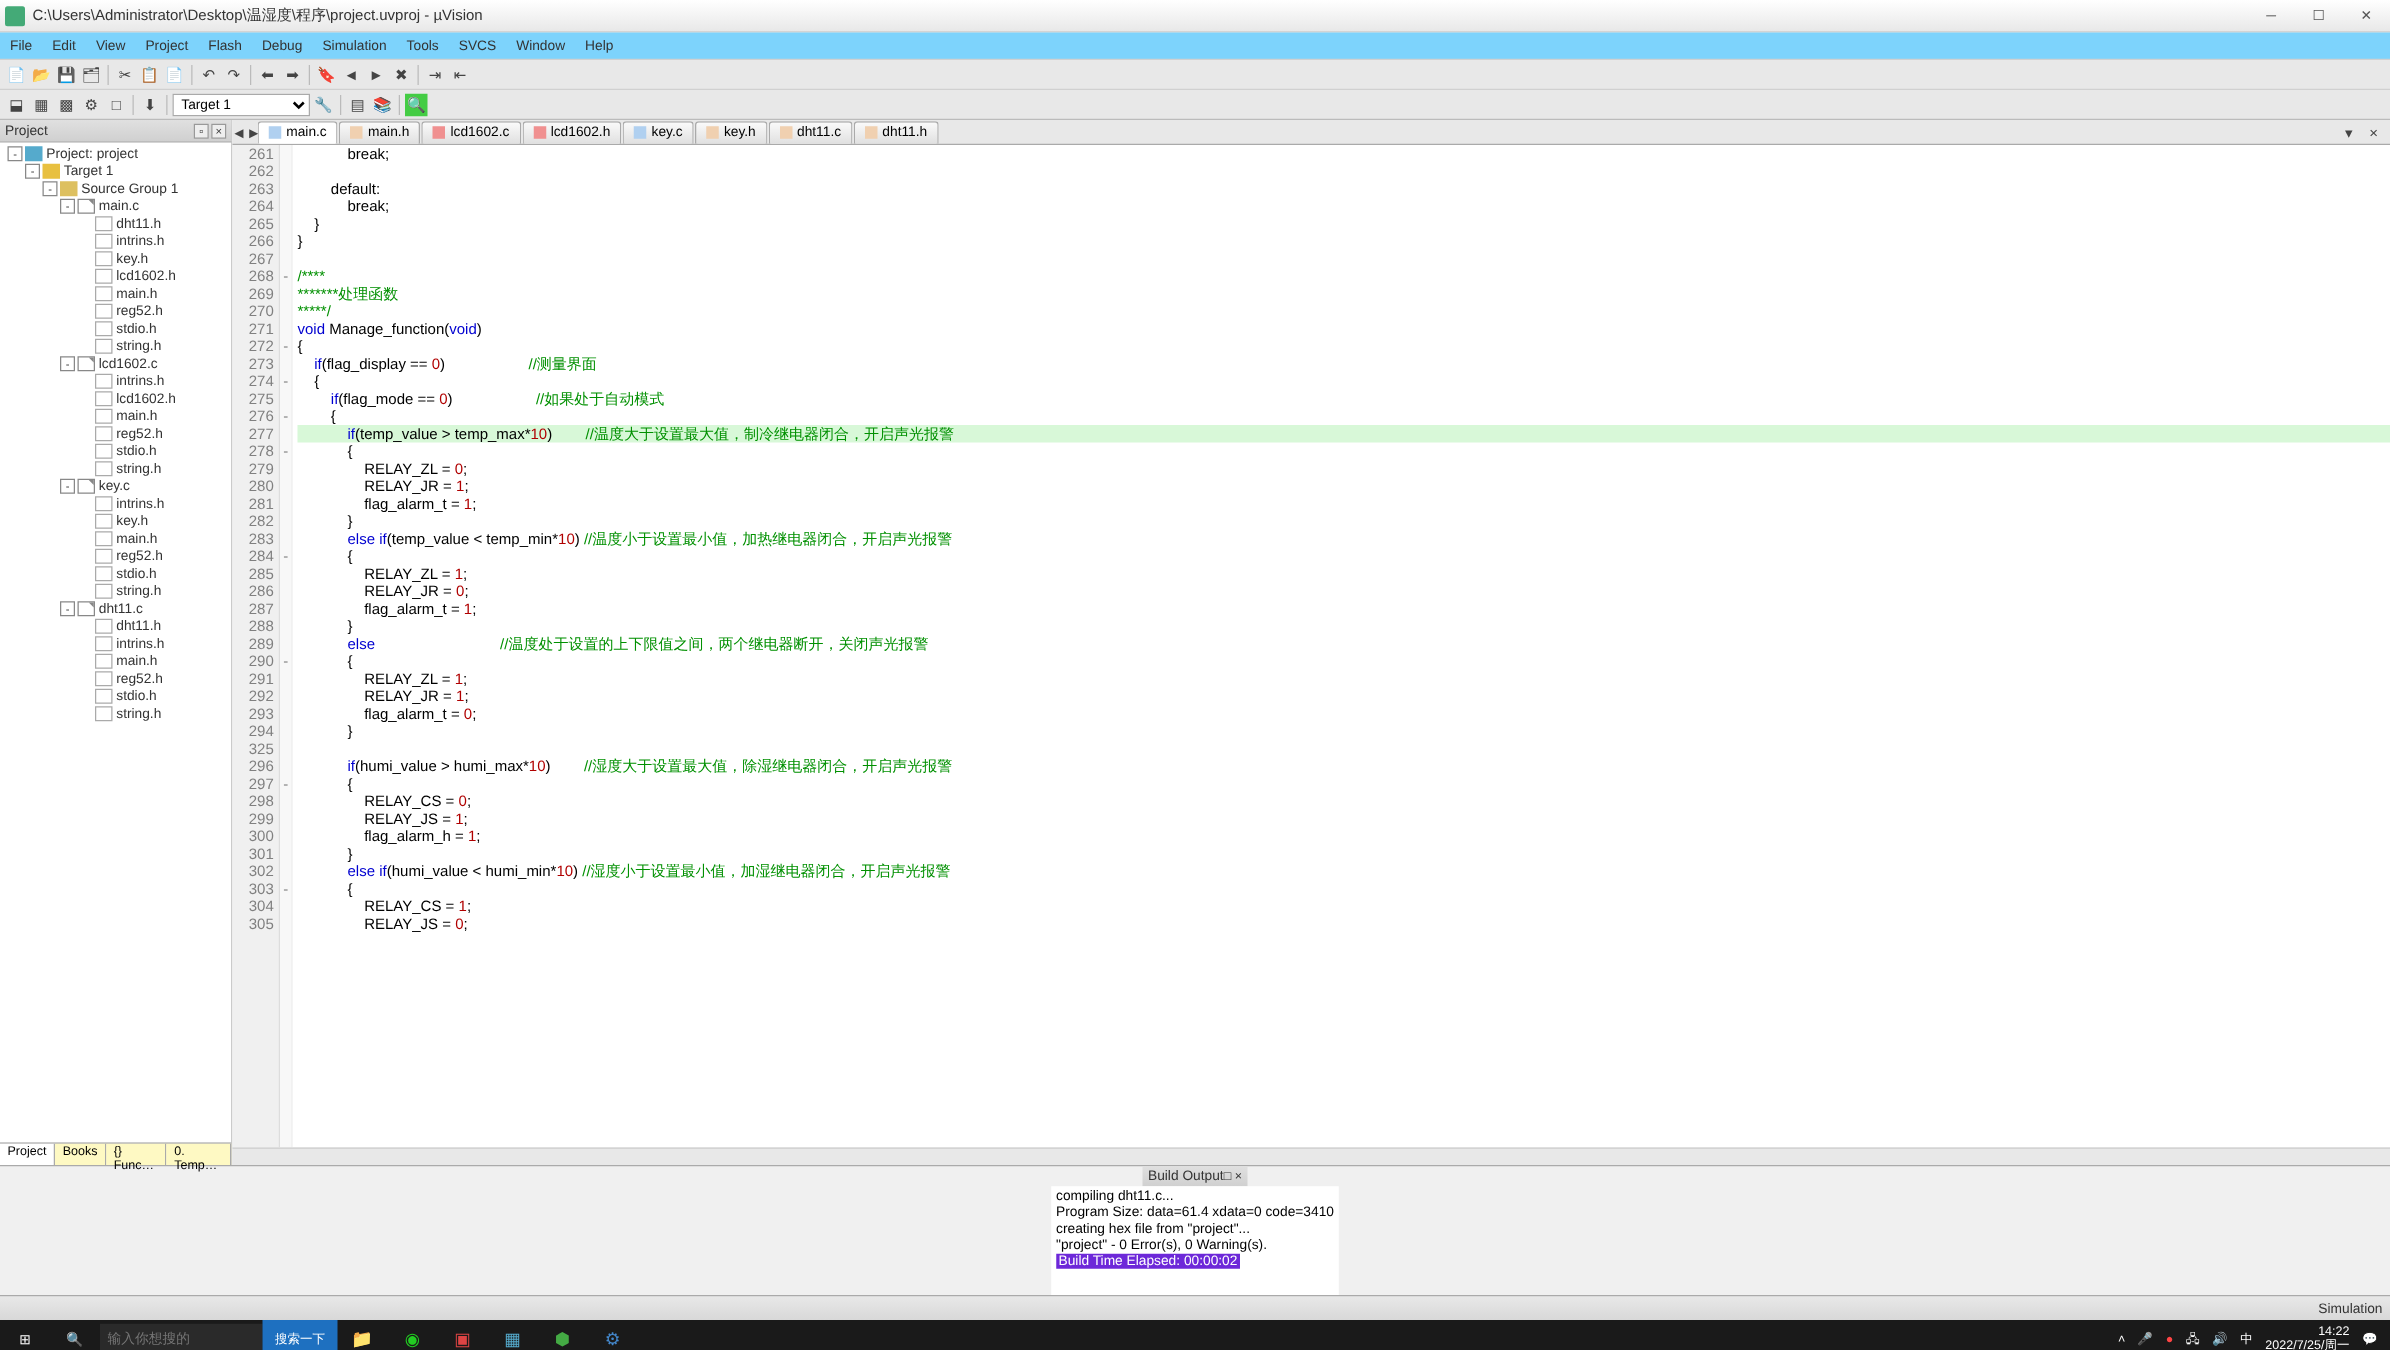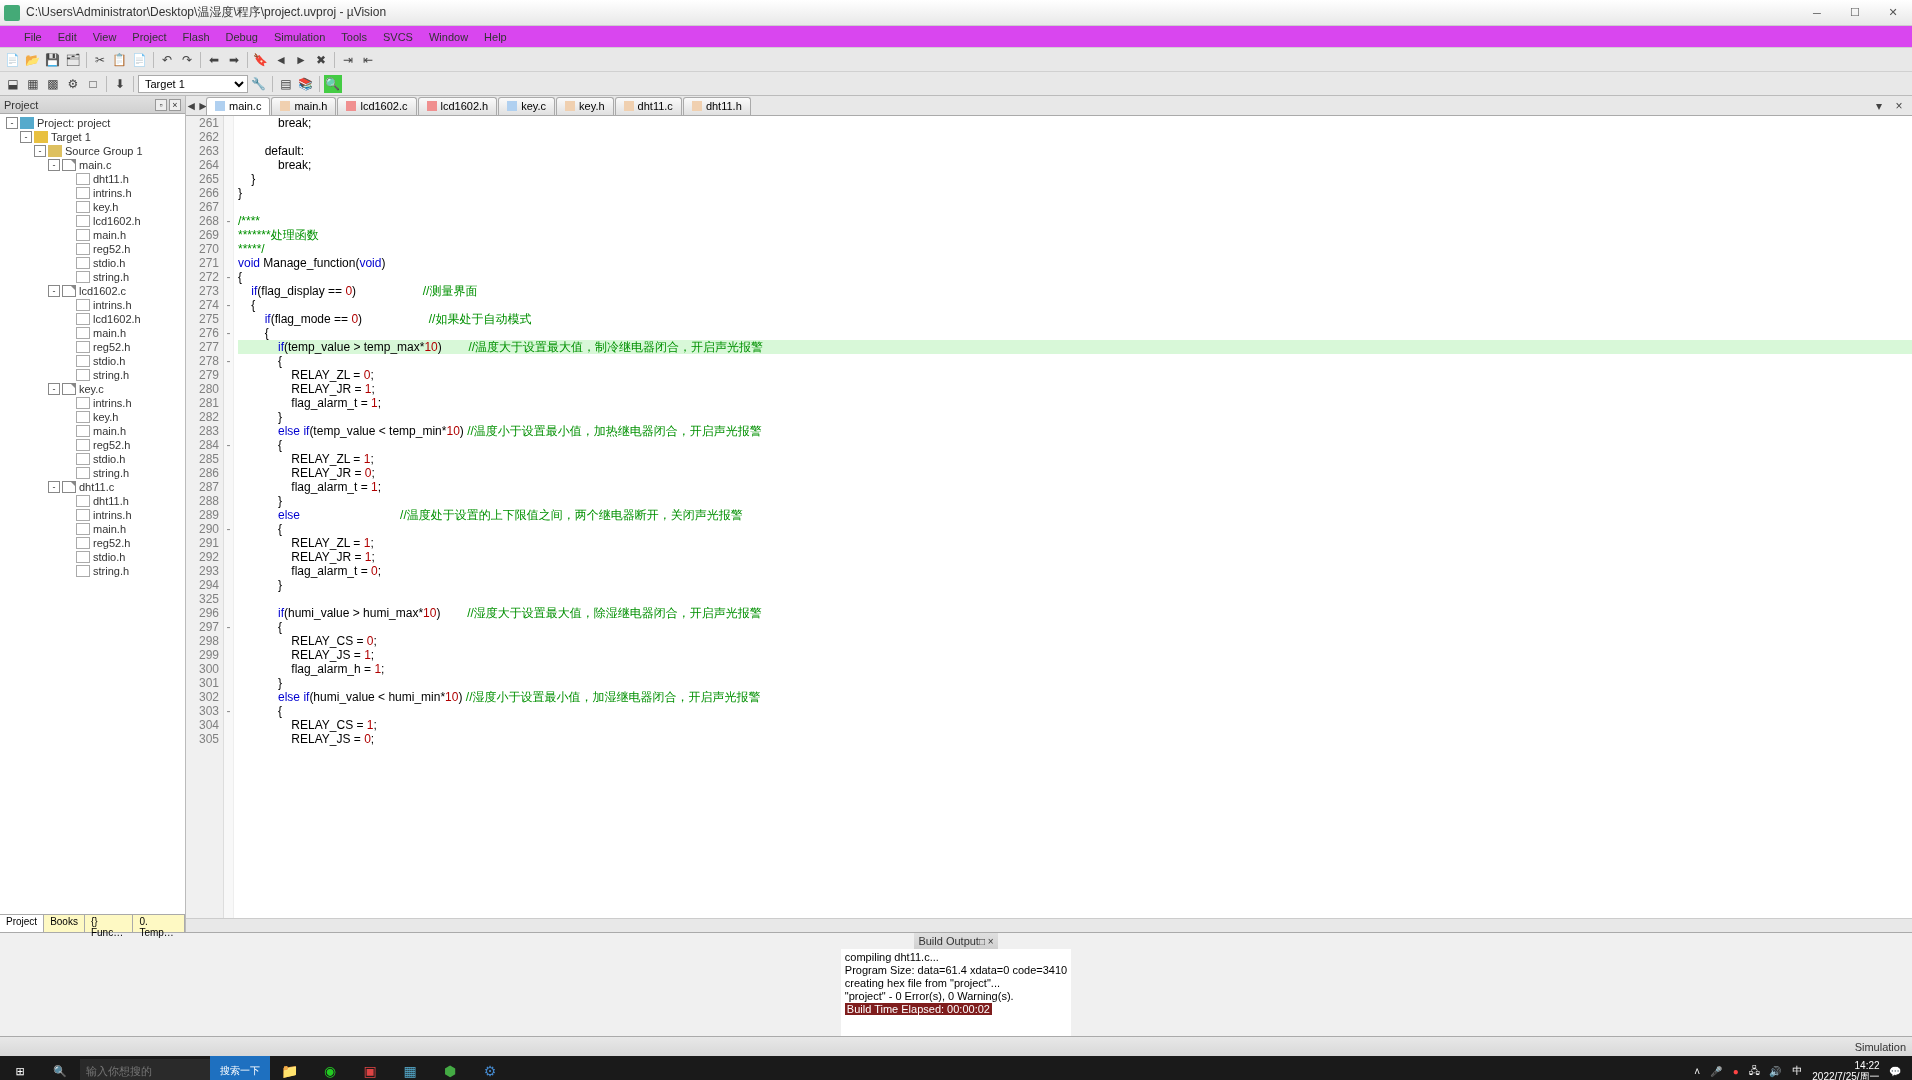--- a/index.html
+++ b/index.html
@@ -2,21 +2,21 @@
 <html><head>
 <meta charset="utf-8">
 <style>
 * { margin: 0; padding: 0; box-sizing: border-box; font-family: "Microsoft YaHei", Tahoma, sans-serif; }
 body { background: #f0f0f0; overflow: hidden; font-size: 11px; }
 .titlebar { background: linear-gradient(#fff, #e8e8e8); height: 26px; display: flex; align-items: center; padding: 4px 4px; border-bottom: 1px solid #ccc; }
 .titlebar-icon { width: 16px; height: 16px; background: #4a7; border-radius: 2px; margin-right: 6px; }
 .titlebar-text { flex: 1; font-size: 12px; color: #333; }
 .titlebar-btns { display: flex; gap: 8px; }
 .titlebar-btn { width: 30px; height: 18px; display: flex; align-items: center; justify-content: center; color: #555; }
-.menubar { background: #d946ef; height: 22px; display: flex; align-items: center; padding: 0 16px; border-bottom: 1px solid #d0d0d0; }
+.menubar { background: #7dd3fc; height: 22px; display: flex; align-items: center; padding: 0 0; border-bottom: 1px solid #d0d0d0; }
 .menu-item { padding: 2px 8px; color: #333; }
 .toolbar { background: #e8e8e8; height: 24px; display: flex; align-items: center; padding: 0 4px; border-bottom: 1px solid #d0d0d0; gap: 2px; }
 .tool-btn { width: 18px; height: 18px; display: flex; align-items: center; justify-content: center; font-size: 12px; color: #444; }
 .tool-sep { width: 1px; height: 16px; background: #bbb; margin: 0 2px; }
 .toolbar2 { background: #e8e8e8; height: 24px; display: flex; align-items: center; padding: 0 4px; border-bottom: 1px solid #bbb; gap: 2px; }
 .target-sel { width: 110px; height: 18px; font-size: 11px; border: 1px solid #aaa; background: #fff; padding: 0 2px; }
 .main-area { display: flex; height: calc(100vh - 26px - 22px - 24px - 24px - 118px - 30px); }
 .project-panel { width: 186px; background: #fff; border-right: 1px solid #bbb; display: flex; flex-direction: column; }
 .panel-header { background: linear-gradient(#e0e0e0,#d0d0d0); height: 18px; display: flex; align-items: center; padding: 0 4px; font-size: 11px; color: #333; border-bottom: 1px solid #aaa; }
 .panel-header-btns { margin-left: auto; display: flex; gap: 2px; }
@@ -54,21 +54,21 @@
 .code-lines { flex: 1; padding-left: 4px; line-height: 14px; color: #000; white-space: pre; overflow: hidden; }
 .kw { color: #0000d0; }
 .cm { color: #009000; }
 .num { color: #b00000; }
 .hl-line { background: #d8f8d8; display: block; }
 .hscroll { height: 14px; background:#e8e8e8; border-top:1px solid #ccc; }
 .build-output { height: 104px; border-top: 1px solid #aaa; display:flex; flex-direction:column;align-items:center; }
 .bo-header { background: linear-gradient(#e0e0e0,#d0d0d0); height: 16px; padding: 0 4px; font-size: 11px; color:#333; display:flex; align-items:center; }
 .bo-header-x { margin-left:auto; font-size:10px; }
 .bo-body { flex:1; background:#fff; font-family: Consolas, monospace; font-size: 11px; padding: 2px 4px; line-height: 13px; color:#000; overflow:hidden; }
-.bo-hl { background: #7f1d1d; color:#fff; padding:0 2px; }
+.bo-hl { background: #6d28d9; color:#fff; padding:0 2px; }
 .statusbar { height: 20px; background: linear-gradient(#e8e8e8,#d8d8d8); border-top:1px solid #aaa; display:flex; align-items:center; font-size:11px; color:#333; padding:0 6px; }
 .statusbar-mid { flex:1; }
 .taskbar { height: 30px; background: #1a1a1a; display:flex; align-items:center; }
 .tb-start { width: 40px; height: 30px; display:flex; align-items:center; justify-content:center; color:#fff; }
 .tb-search-ico { width: 40px; display:flex; align-items:center; justify-content:center; color:#fff; }
 .tb-search { width: 130px; height: 24px; background:#2a2a2a; color:#aaa; border:none; padding:0 6px; font-size:11px; }
 .tb-btn { width: 40px; height: 30px; display:flex; align-items:center; justify-content:center; color:#fff; font-size: 14px; }
 .tb-right { margin-left:auto; display:flex; align-items:center; color:#fff; font-size:10px; gap:10px; padding-right:10px; }
 .tb-clock { text-align:right; line-height:11px; }
 .gutter div, .fold-col div { height:14px; }

